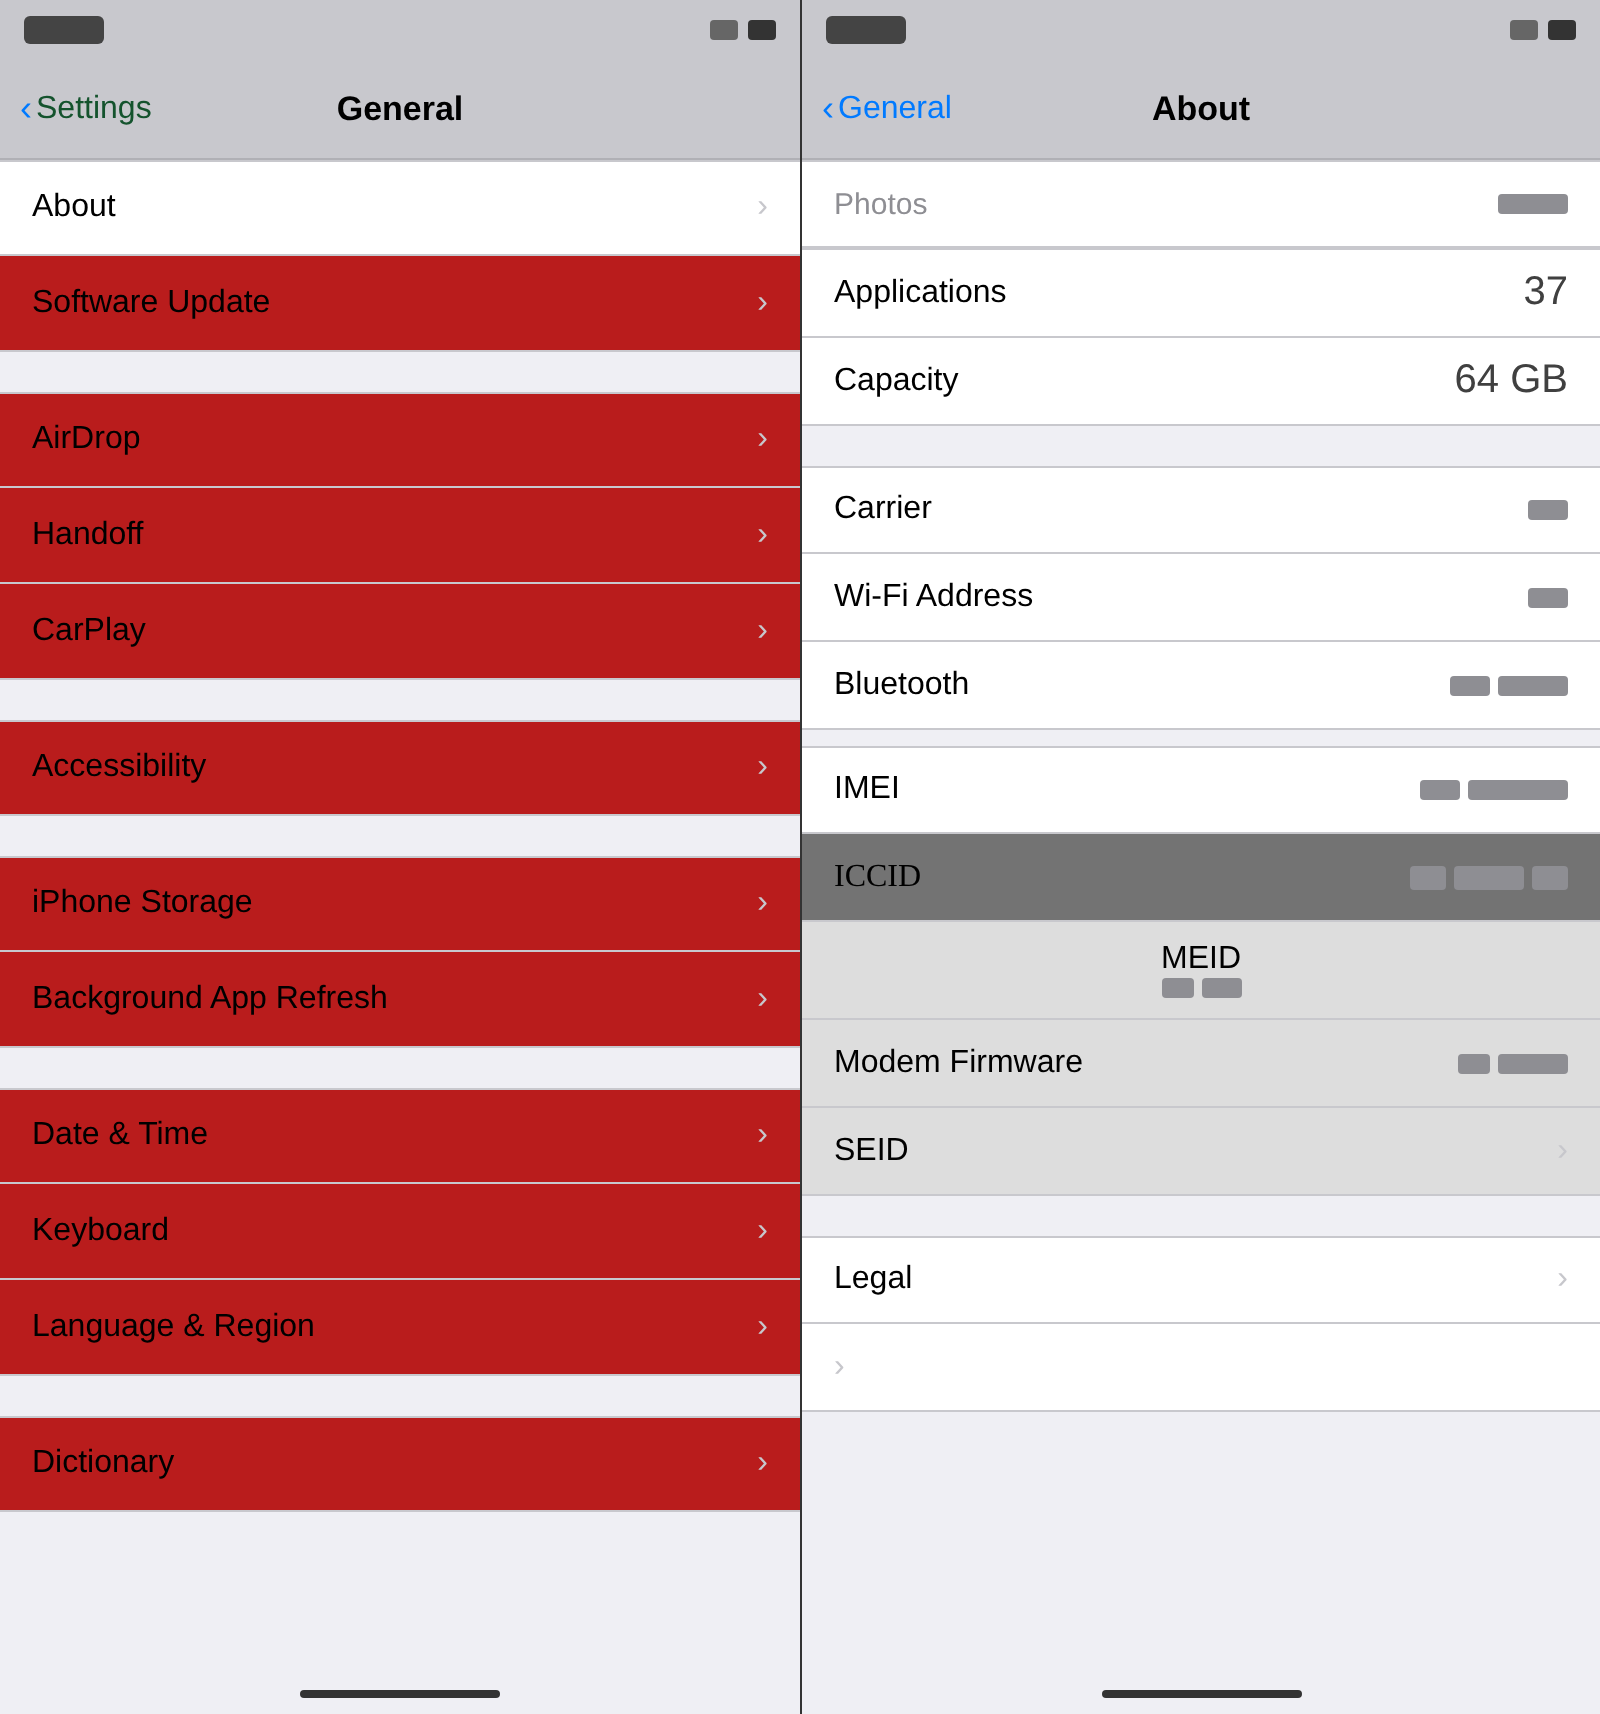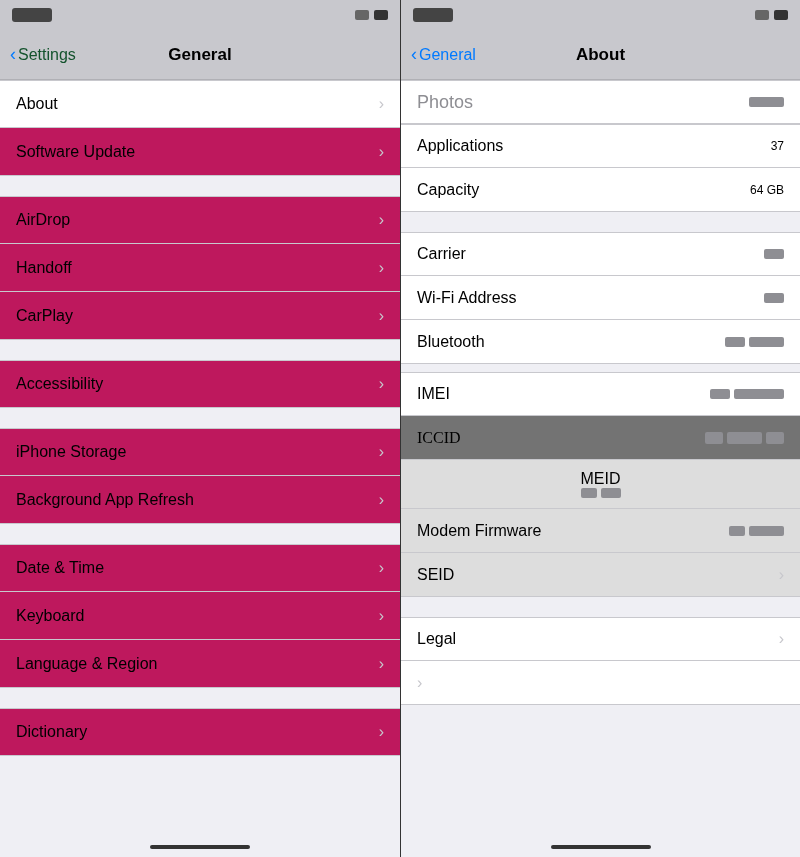--- a/index.html
+++ b/index.html
@@ -97,42 +97,42 @@
       height: 20px;
       background: #efeff4;
     }
 
     .section-gap-small {
       height: 8px;
       background: #efeff4;
     }
 
     .list-item {
-      background: #be185d;
+      background: #b91c1c;
       border-bottom: 0.5px solid #c8c8cd;
       height: 48px;
       display: flex;
       align-items: center;
       justify-content: space-between;
       padding: 0 16px;
       cursor: pointer;
     }
 
     .list-item:first-child {
       border-top: 0.5px solid #c8c8cd;
     }
 
     .item-label {
       font-size: 16px;
       color: #000;
     }
 
     .item-value {
-      font-size: 12px;
-      color: #000000;
+      font-size: 20px;
+      color: #404040;
     }
 
     .chevron-right {
       color: #c7c7cc;
       font-size: 16px;
     }
 
     .item-right {
       display: flex;
       align-items: center;
@@ -354,21 +354,21 @@
       <span class="nav-back-chevron">‹</span>
       <span style="color:#007aff;font-size:16px;">General</span>
     </div>
     <span class="nav-title">About</span>
   </div>
 
   <div class="scroll-area">
 
     <div>
       <div class="list-item-about">
-        <span class="item-label" style="color:#8e8e93;font-size:18px;">Photos</span>
+        <span class="item-label" style="color:#8e8e93;font-size:15px;">Photos</span>
         <div class="item-right">
           <div class="blurred-row">
             <div class="blur-block blur-md"></div>
           </div>
         </div>
       </div>
     </div>
 
     <div>
       <div class="list-item-about">

